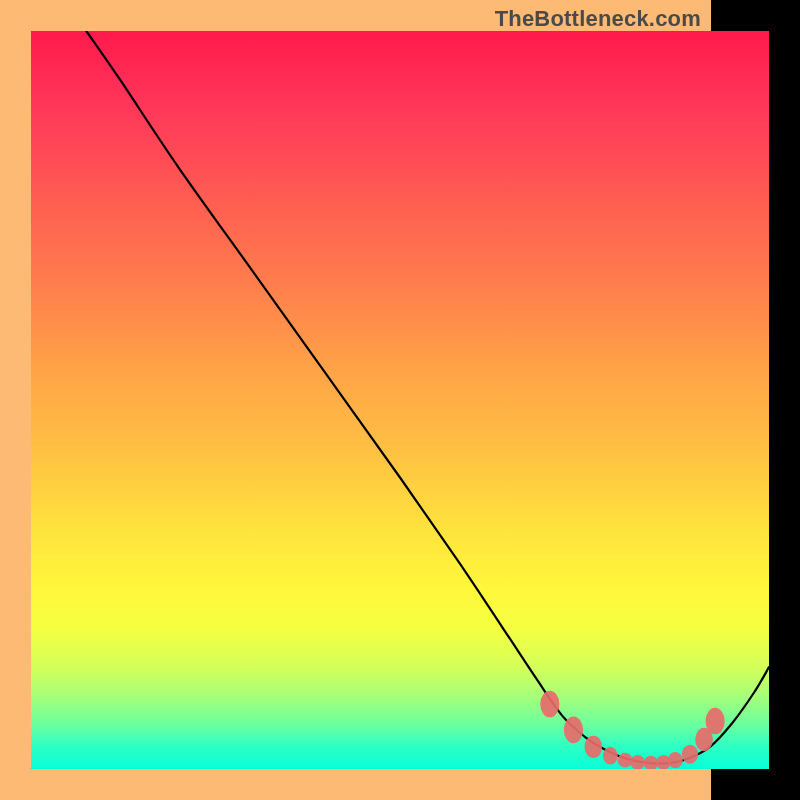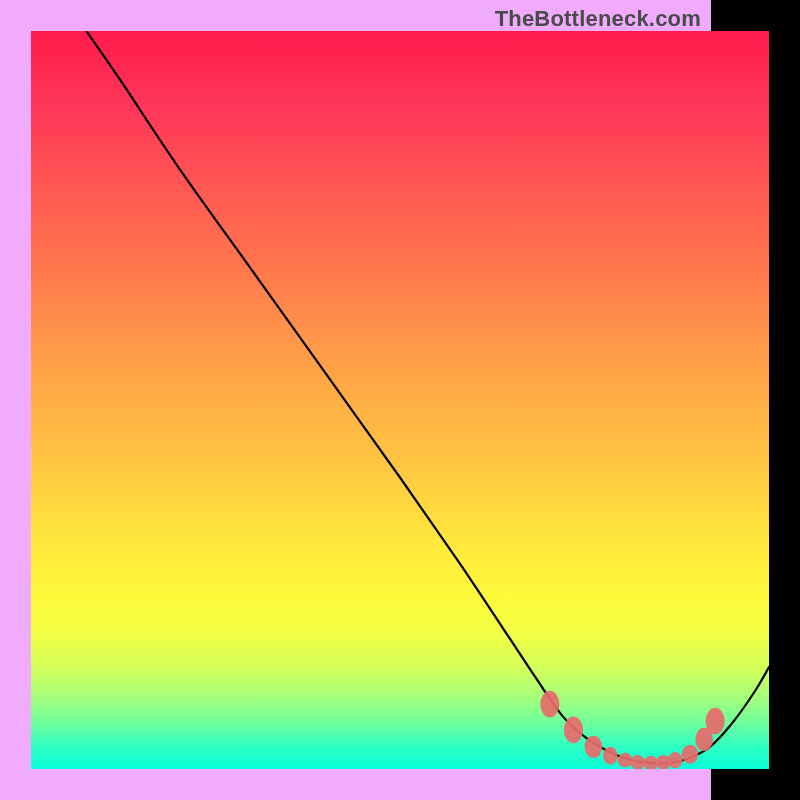--- a/index.html
+++ b/index.html
@@ -8,21 +8,21 @@
     width: 800px;
     height: 800px;
     background: #000;
     overflow: hidden;
     font-family: Arial, Helvetica, sans-serif;
   }
   .frame {
     position: relative;
     width: 711px;
     height: 800px;
-    background: #f0abfc;
+    background: #fdba74;
   }
   .watermark {
     position: absolute;
     top: 6px;
     right: 10px;
     color: #4a4a4a;
     font-size: 22px;
     font-weight: bold;
     letter-spacing: 0.2px;
     z-index: 5;

